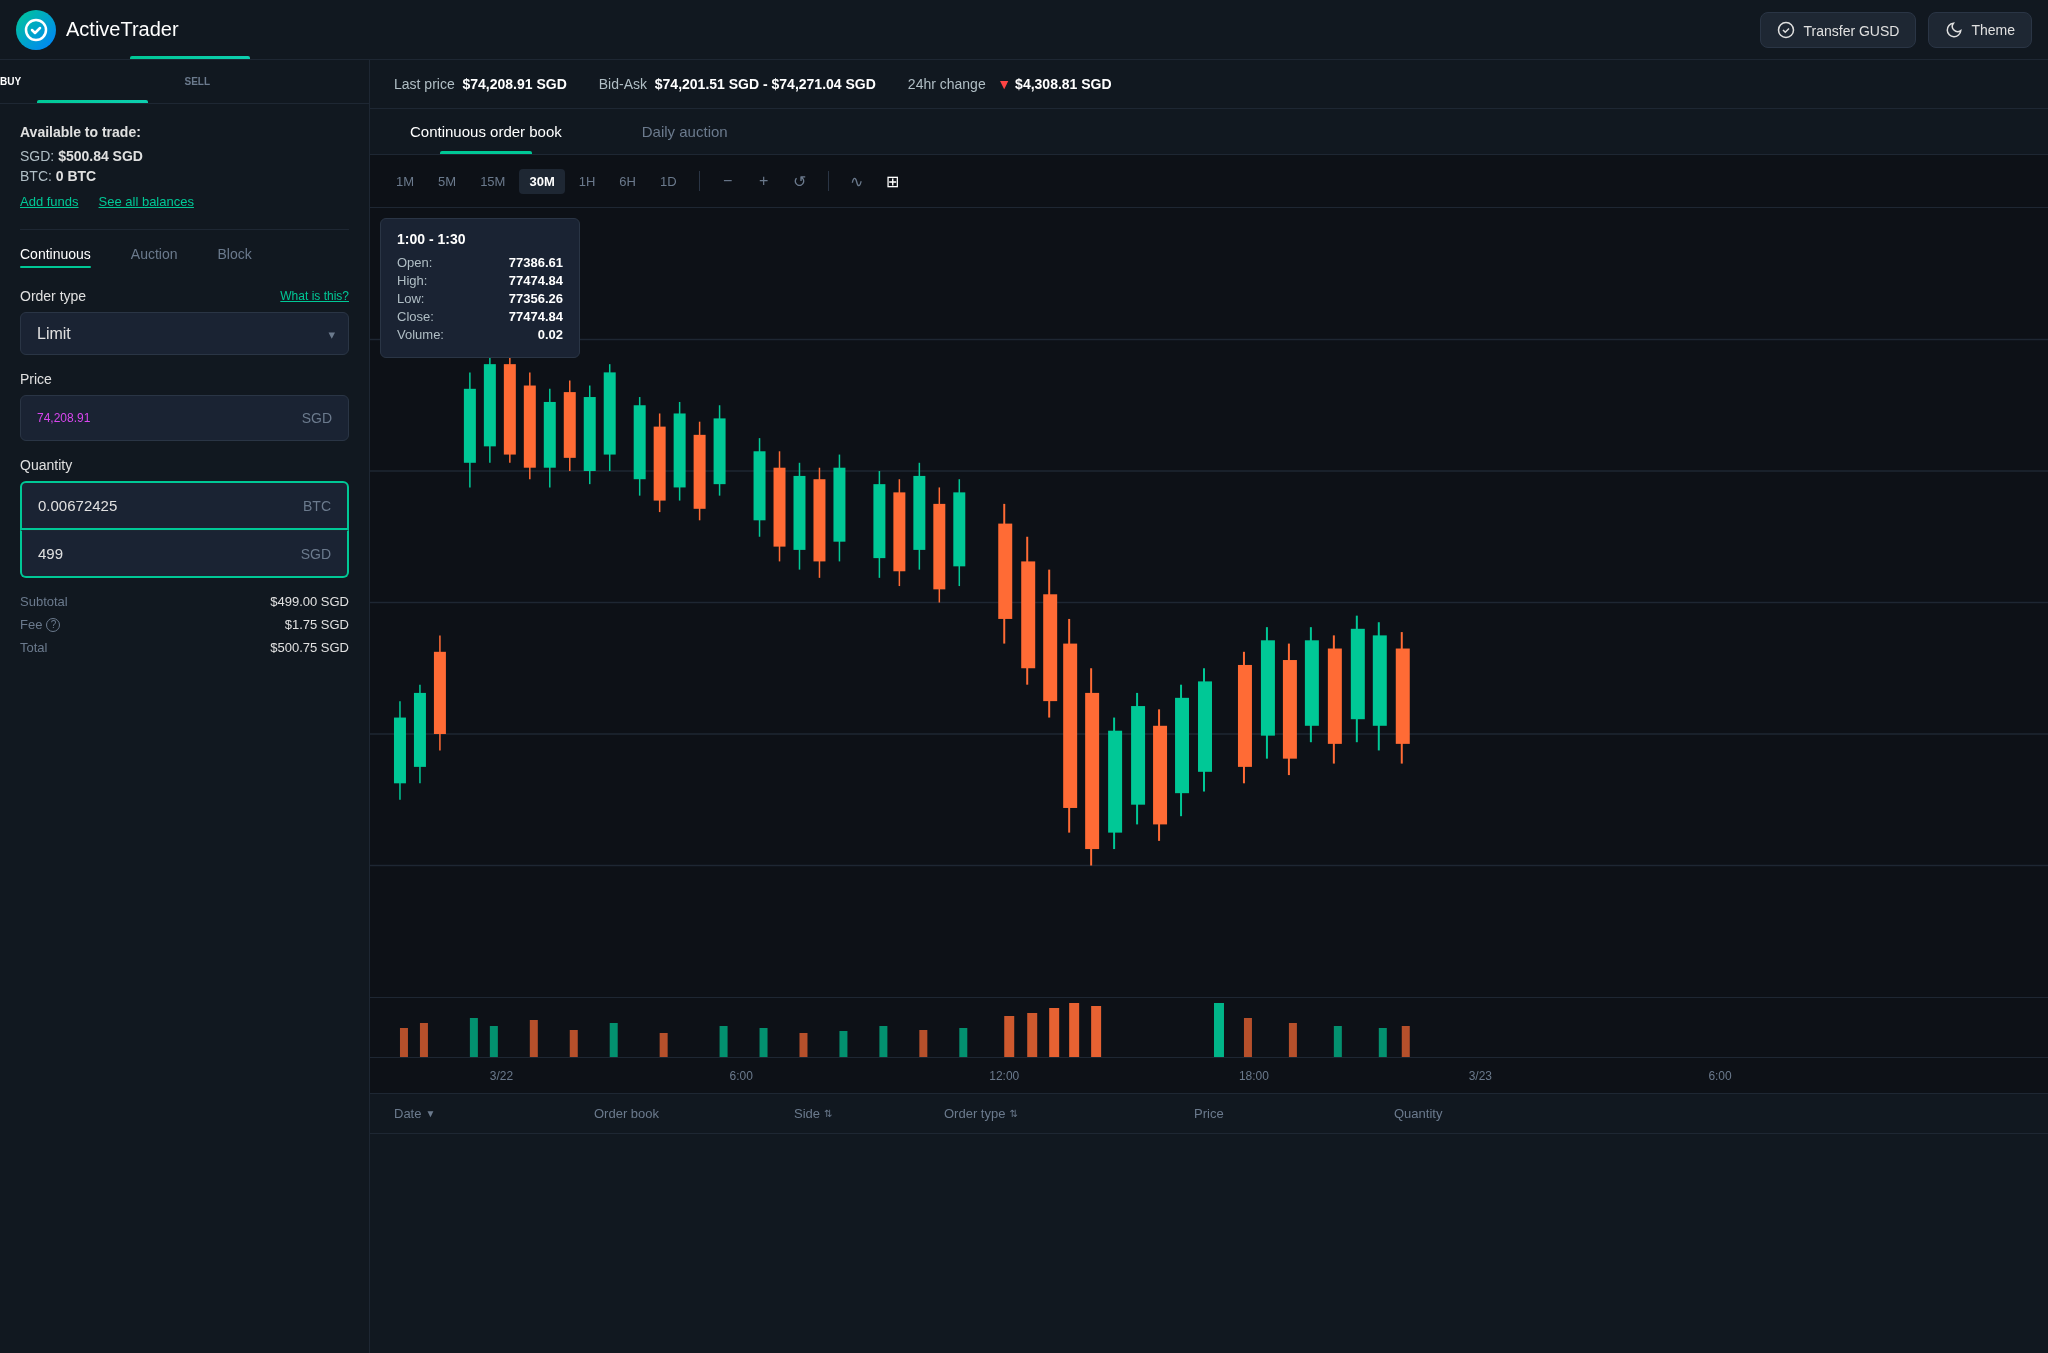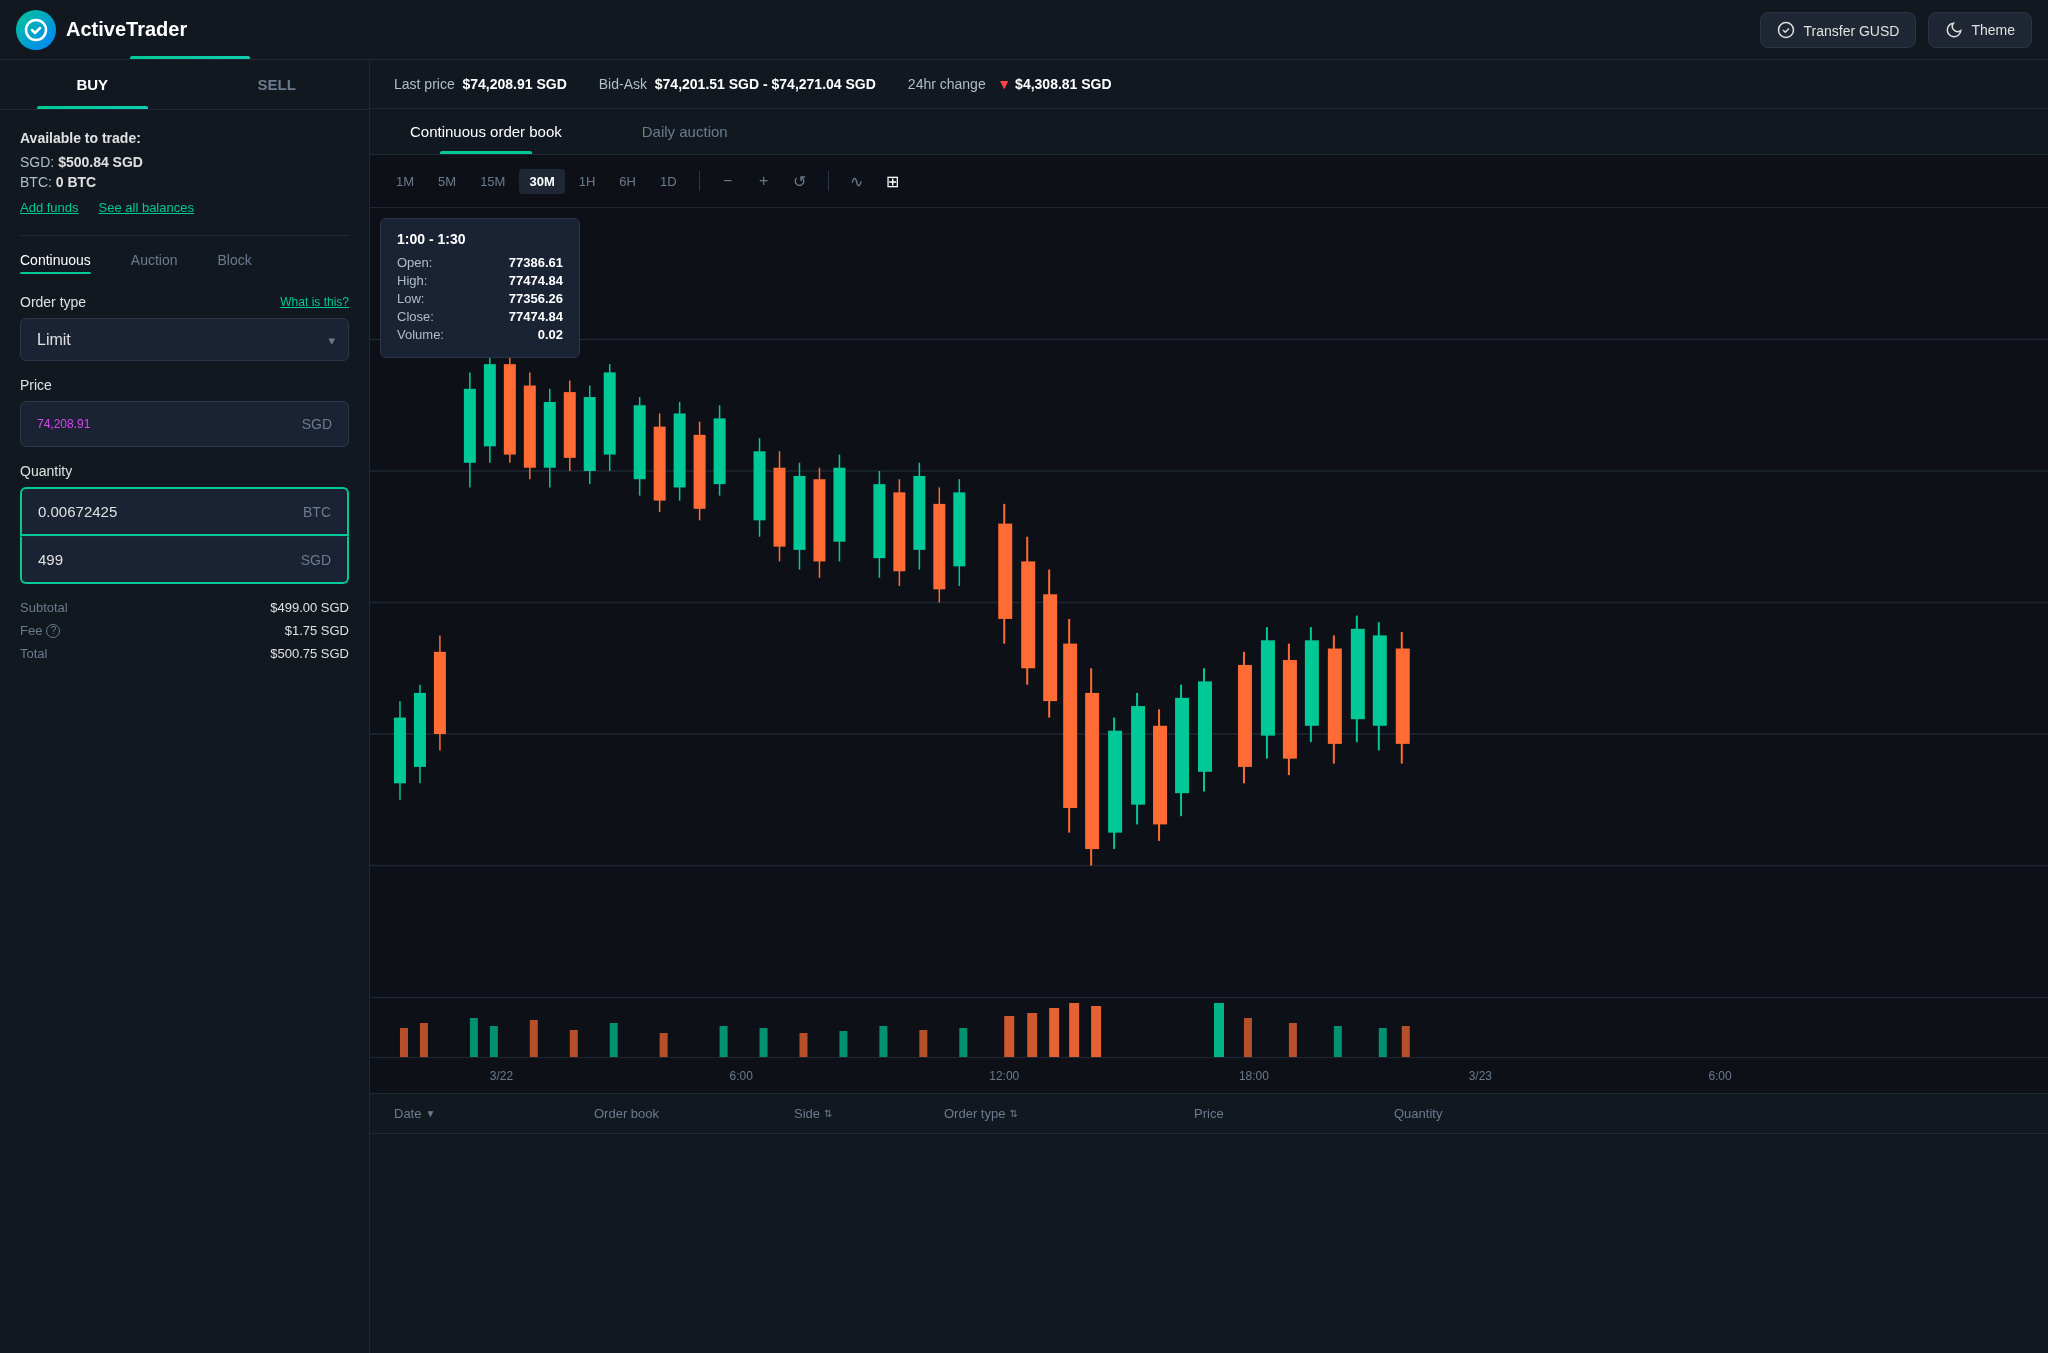--- a/index.html
+++ b/index.html
@@ -34,21 +34,21 @@
       height: 40px;
       background: linear-gradient(135deg, #00c896, #0080ff);
       border-radius: 50%;
       display: flex;
       align-items: center;
       justify-content: center;
     }
     .logo-icon svg { width: 24px; height: 24px; }
     .navbar-brand {
       font-size: 20px;
-      font-weight: 700;
+      font-weight: 400;
       color: #fff;
     }
     .navbar-right {
       margin-left: auto;
       display: flex;
       align-items: center;
       gap: 12px;
     }
     .btn-navbar {
       display: flex;
@@ -103,23 +103,22 @@
       padding: 0;
     }
 
     
     .buy-sell-tabs {
       display: flex;
       border-bottom: 1px solid #1e2733;
     }
     .buy-sell-tab {
       flex: 1;
-      text-align: center;
       padding: 16px 0;
-      font-size: 15px;
+      font-size: 10px;
       font-weight: 600;
       cursor: pointer;
       color: #6b7a8d;
       position: relative;
     }
     .buy-sell-tab.active {
       color: #fff;
     }
     .buy-sell-tab.active::after {
       content: '';

